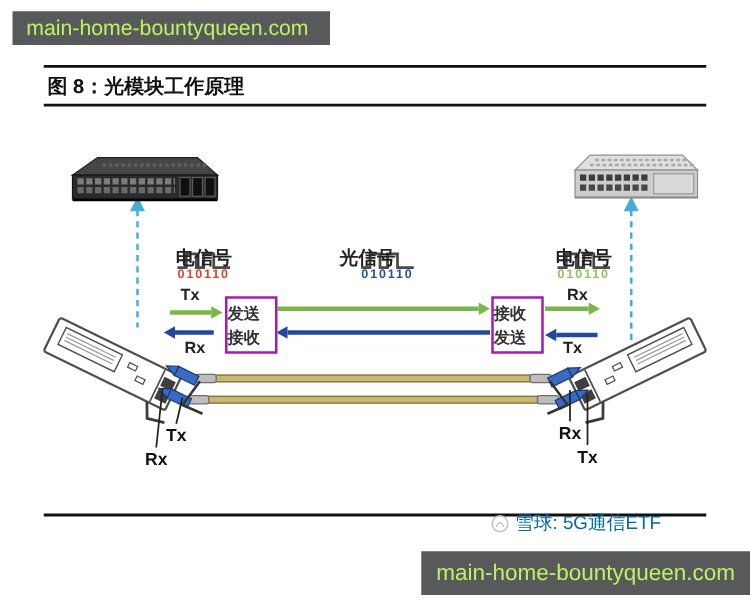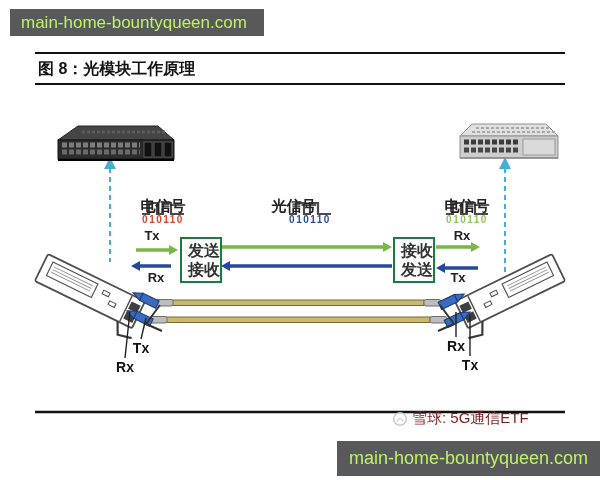--- a/index.html
+++ b/index.html
@@ -7,26 +7,26 @@
          font-family:"Liberation Sans","DejaVu Sans",sans-serif;}
   .abs{position:absolute;}
   .wm{background:#58595b;color:#bef264;overflow:hidden;white-space:nowrap;}
   #wm-top{left:10px;top:9px;width:243px;height:27px;line-height:27px;padding-left:11px;font-size:17px;}
   #wm-bottom{left:337px;top:441px;width:263px;height:35px;line-height:35px;text-align:center;font-size:18px;}
   #fig-title{left:38px;top:59px;font-size:16px;font-weight:bold;color:#111;}
   .sig-label{top:177px;width:60px;text-align:center;font-size:15px;font-weight:bold;color:#222;margin-top:20px;}
   .bits{top:214px;width:60px;text-align:center;font-size:10px;font-weight:bold;letter-spacing:1.5px;}
   .small-lbl{width:28px;text-align:center;font-size:13px;font-weight:bold;color:#222;}
   .fiber-lbl{width:28px;text-align:center;font-size:14px;font-weight:bold;color:#111;}
-  .tr-box{width:38px;height:42px;border:2px solid #15803d;background:#fff;text-align:right;
-          font-size:16px;font-weight:bold;color:#333;}
+  .tr-box{width:38px;height:42px;border:2px solid #a21caf;background:#fff;text-align:left;
+          font-size:13px;font-weight:bold;color:#333;}
   .tr-box span{display:block;line-height:19px;margin-top:0;}
   .tr-box span:first-child{margin-top:2px;}
   #source-note{left:38px;top:417px;font-size:13px;font-weight:bold;color:#1a1a1a;}
-  #brand-wm{left:392px;top:409px;font-size:15px;color:#7f1d1d;display:flex;align-items:center;gap:4px;}
+  #brand-wm{left:392px;top:409px;font-size:15px;color:#0369a1;display:flex;align-items:center;gap:4px;}
   svg.art{position:absolute;left:0;top:0;}
 </style>
 </head>
 <body>
 
 <div id="stage">
 
   <svg class="art" width="600" height="480" viewBox="0 0 600 480">
     <defs>
       <g id="sfp">

